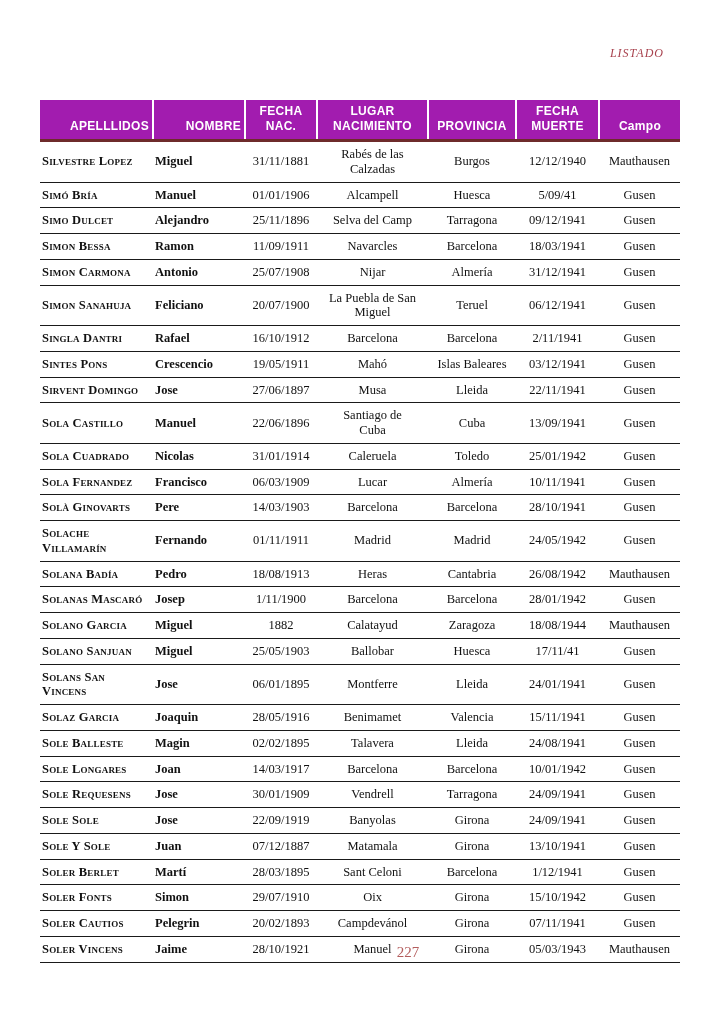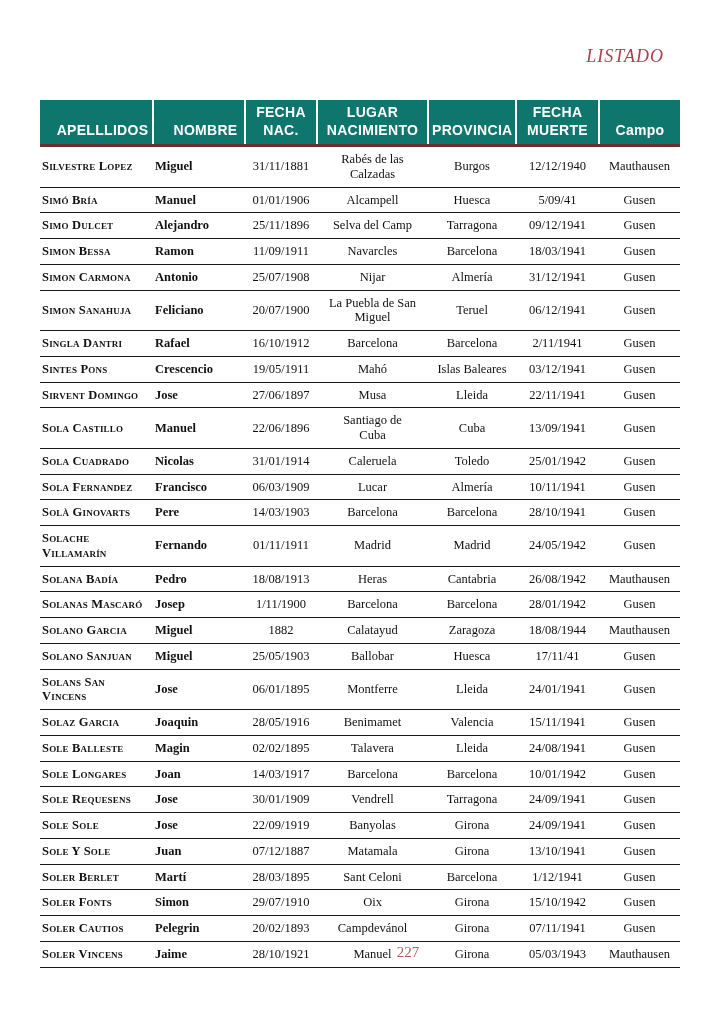--- a/index.html
+++ b/index.html
@@ -10,56 +10,56 @@
     background: #ffffff;
     font-family: "Liberation Serif", serif;
     color: #111;
     overflow: hidden;
   }
   .running-head {
     position: absolute;
     top: 46px;
     right: 56px;
     font-style: italic;
-    font-size: 18px;
+    font-size: 12px;
     letter-spacing: 1px;
     color: #a8424e;
   }
   table.listado-table {
     position: absolute;
     top: 100px;
     left: 40px;
     width: 640px;
     border-collapse: collapse;
     table-layout: fixed;
   }
   col.col-0 { width: 113px; }
   col.col-1 { width: 92px; }
   col.col-2 { width: 72px; }
   col.col-3 { width: 111px; }
   col.col-4 { width: 88px; }
   col.col-5 { width: 83px; }
   col.col-6 { width: 81px; }
 
   thead th {
-    background: #0f766e;
+    background: #a21caf;
     color: #ffffff;
     font-family: "Liberation Sans", sans-serif;
     font-weight: bold;
-    font-size: 14px;
+    font-size: 12px;
     line-height: 1.25;
     letter-spacing: 0.3px;
     vertical-align: bottom;
     text-align: center;
     padding: 4px 3px 5px 3px;
     border-bottom: 3px solid #6e2b2b;
     white-space: pre-line;
   }
   thead th + th { border-left: 2px solid #ffffff; }
-  thead th.col-0, thead th.col-1 { text-align: center; padding-left: 16px; }
+  thead th.col-0, thead th.col-1 { text-align: right; padding-left: 16px; }
 
   tbody td {
     font-size: 12.5px;
     line-height: 1.18;
     padding: 5px 3px;
     border-bottom: 1.6px solid #1a1a1a;
     text-align: center;
     vertical-align: middle;
     white-space: pre-line;
   }

